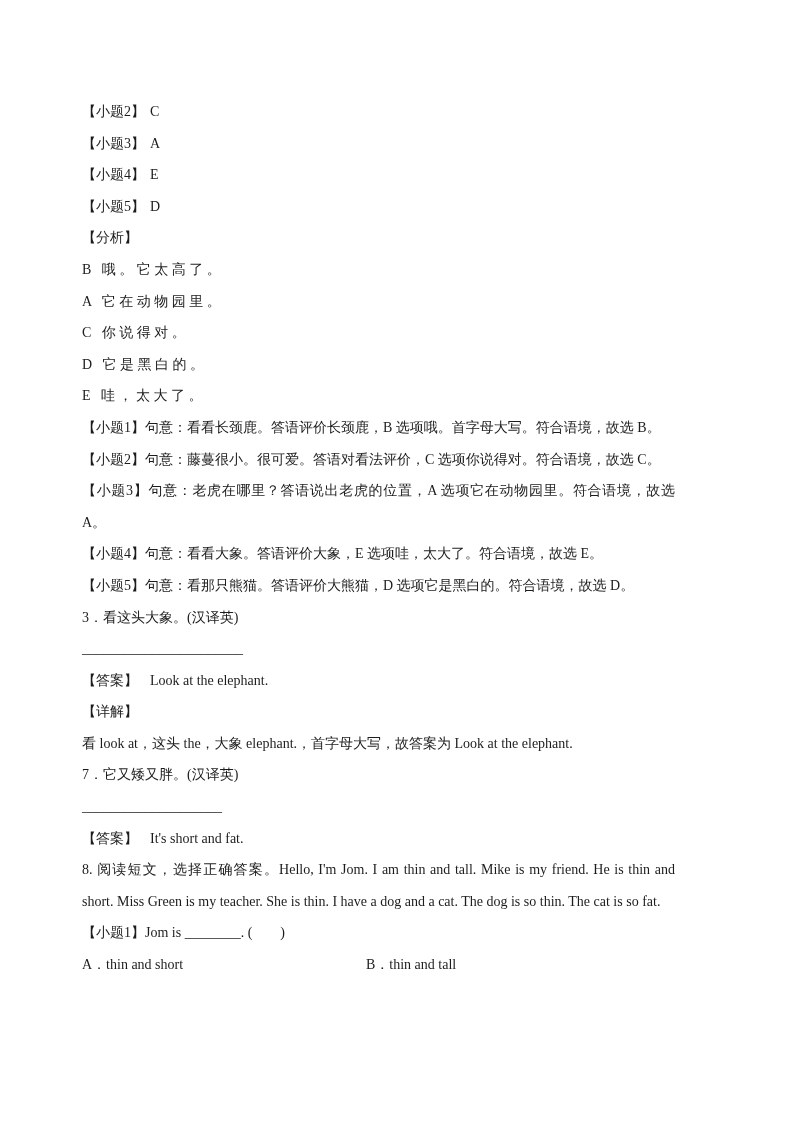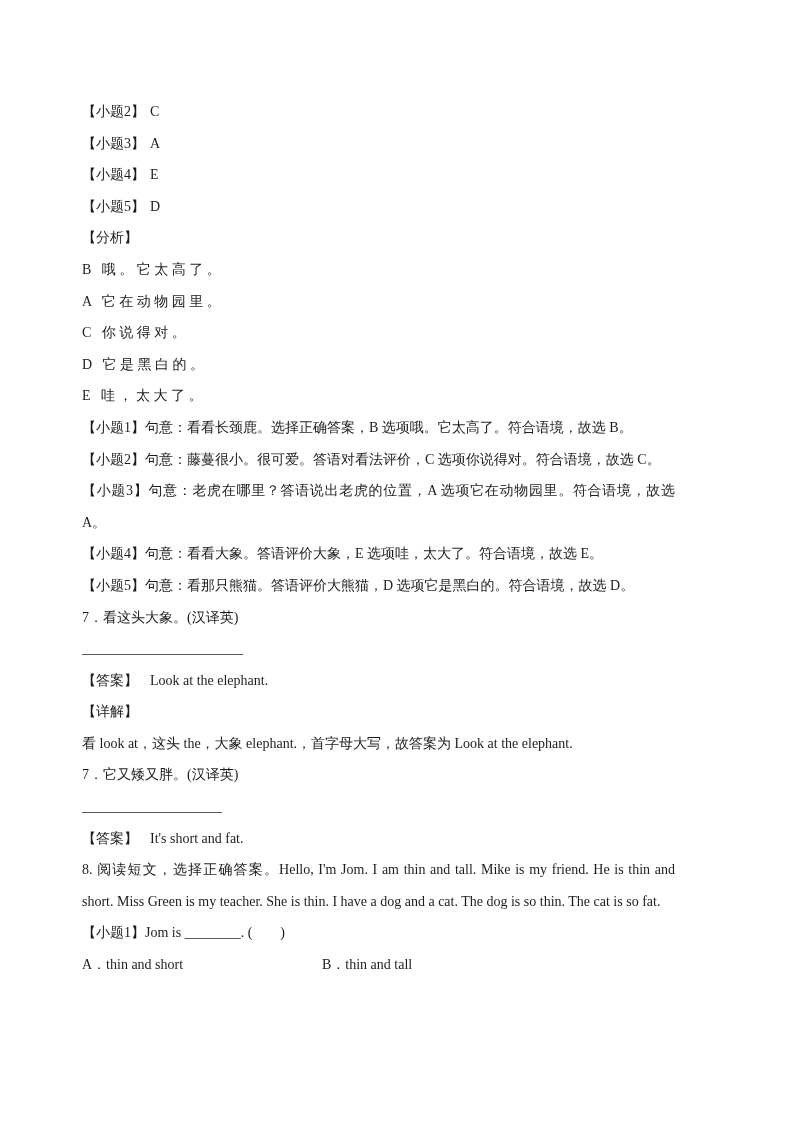--- a/index.html
+++ b/index.html
@@ -31,20 +31,21 @@
   .spread {
     letter-spacing: 3.5px;
   }
   .keyline .val { margin-left: 5px; }
   .ansline .val { margin-left: 12px; }
   .blank {
     letter-spacing: 0;
   }
   .opts {
     display: flex;
+    gap: 44px;
   }
   .opts .opt-a {
     width: 240px;
     flex: 0 0 240px;
   }
 </style>
 </head>
 <body>
 
 <div class="page">
@@ -58,27 +59,27 @@
   <p class="keyline"><span>【小题5】</span><span class="val">D</span></p>
 
   <p>【分析】</p>
 
   <p class="spread">B 哦。它太高了。</p>
   <p class="spread">A 它在动物园里。</p>
   <p class="spread">C 你说得对。</p>
   <p class="spread">D 它是黑白的。</p>
   <p class="spread">E 哇，太大了。</p>
 
-  <p class="j">【小题1】句意：看看长颈鹿。选择正确答案，B 选项哦。它太高了。符合语境，故选 B。</p>
+  <p class="j">【小题1】句意：看看长颈鹿。答语评价长颈鹿，B 选项哦。首字母大写。符合语境，故选 B。</p>
   <p class="j">【小题2】句意：藤蔓很小。很可爱。答语对看法评价，C 选项你说得对。符合语境，故选 C。</p>
   <p class="j">【小题3】句意：老虎在哪里？答语说出老虎的位置，A 选项它在动物园里。符合语境，故选 A。</p>
   <p class="j">【小题4】句意：看看大象。答语评价大象，E 选项哇，太大了。符合语境，故选 E。</p>
   <p class="j">【小题5】句意：看那只熊猫。答语评价大熊猫，D 选项它是黑白的。符合语境，故选 D。</p>
 
-  <p>7．看这头大象。(汉译英)</p>
+  <p>3．看这头大象。(汉译英)</p>
   <p class="blank">_______________________</p>
   <p class="ansline"><span>【答案】</span><span class="val">Look at the elephant.</span></p>
   <p>【详解】</p>
   <p class="j">看 look at，这头 the，大象 elephant.，首字母大写，故答案为 Look at the elephant.</p>
 
   <p>7．它又矮又胖。(汉译英)</p>
   <p class="blank">____________________</p>
   <p class="ansline"><span>【答案】</span><span class="val">It's short and fat.</span></p>
 
   <p class="j">8. 阅读短文，选择正确答案。Hello, I'm Jom. I am thin and tall. Mike is my friend. He is thin and short. Miss Green is my teacher. She is thin. I have a dog and a cat. The dog is so thin. The cat is so fat.</p>

